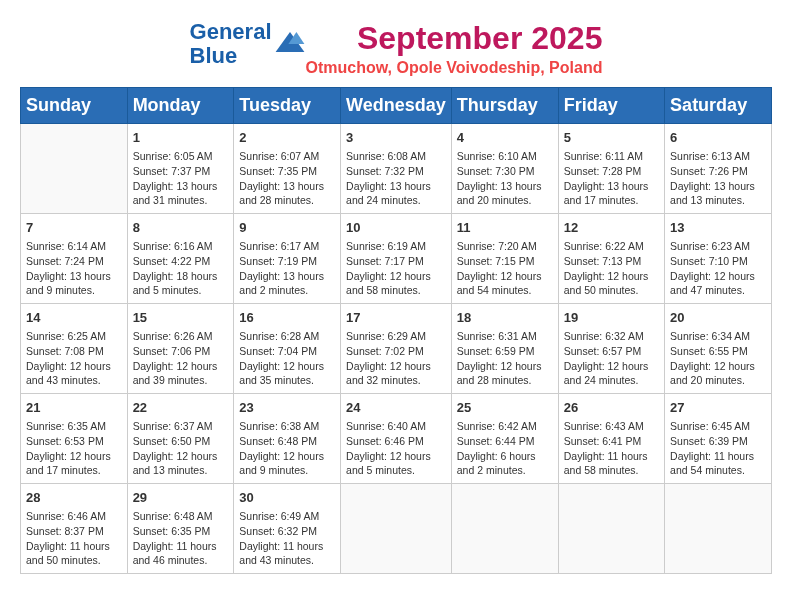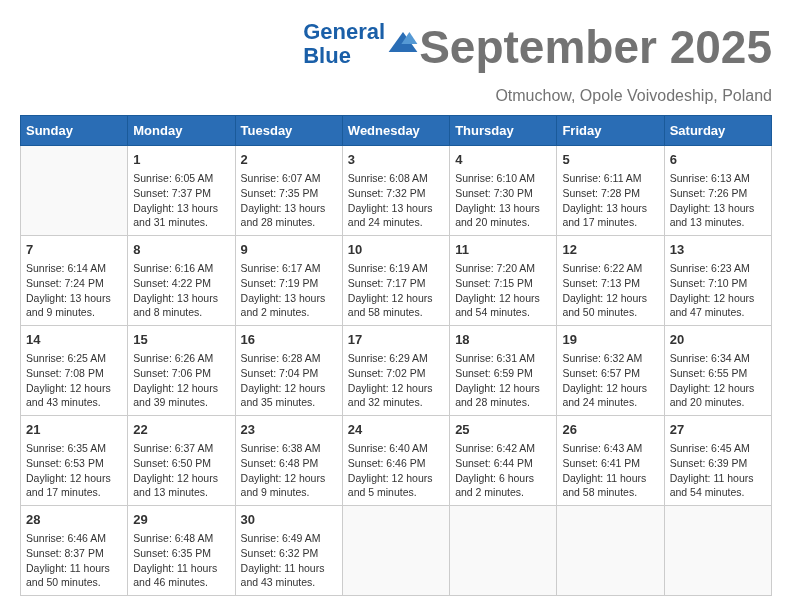--- a/index.html
+++ b/index.html
@@ -5,21 +5,21 @@
     * { box-sizing: border-box; margin: 0; padding: 0; }
     body {
       font-family: Arial, sans-serif;
       background: #fff;
       width: 792px;
       min-height: 612px;
       padding: 20px;
     }
     .header {
       display: flex;
-      justify-content: flex-end;
+      justify-content: center;
       align-items: flex-start;
       margin-bottom: 10px;
     }
     .logo {
       display: flex;
       align-items: center;
     }
     .logo-text {
       font-size: 22px;
       font-weight: bold;
@@ -32,40 +32,41 @@
     .logo-icon {
       width: 32px;
       height: 32px;
       margin-left: 2px;
       margin-right: 0;
     }
     .title-section {
       text-align: right;
     }
     .calendar-title {
-      font-size: 46px;
-      font-weight: bold;
-      color: #737373;
+      font-size: 32px;
+      font-weight: bold;
+      color: #be185d;
     }
     .calendar-subtitle {
       font-size: 16px;
-      color: #737373;
-      margin-top: 13px;
+      color: #ef4444;
+      margin-top: 2px;
+      font-weight: bold;
     }
     table {
       width: 100%;
       border-collapse: collapse;
       font-size: 11px;
     }
     thead tr th {
       background-color: #2a6db5;
       color: #fff;
       padding: 7px 5px;
       text-align: left;
-      font-size: 13px;
+      font-size: 18px;
       font-weight: bold;
       border: 1px solid #1a5a9a;
     }
     tbody tr td {
       border: 1px solid #ccc;
       vertical-align: top;
       padding: 5px 5px 5px 5px;
       min-height: 80px;
       height: 90px;
       width: 14.28%;
@@ -165,21 +166,21 @@
         <td>
           <span class="day-number">7</span>
           <div class="day-info">Sunrise: 6:14 AM</div>
           <div class="day-info">Sunset: 7:24 PM</div>
           <div class="day-info">Daylight: 13 hours and 9 minutes.</div>
         </td>
         <td>
           <span class="day-number">8</span>
           <div class="day-info">Sunrise: 6:16 AM</div>
           <div class="day-info">Sunset: 4:22 PM</div>
-          <div class="day-info">Daylight: 13 hours and 8 minutes.</div>
+          <div class="day-info">Daylight: 18 hours and 5 minutes.</div>
         </td>
         <td>
           <span class="day-number">9</span>
           <div class="day-info">Sunrise: 6:17 AM</div>
           <div class="day-info">Sunset: 7:19 PM</div>
           <div class="day-info">Daylight: 13 hours and 2 minutes.</div>
         </td>
         <td>
           <span class="day-number">10</span>
           <div class="day-info">Sunrise: 6:19 AM</div>

